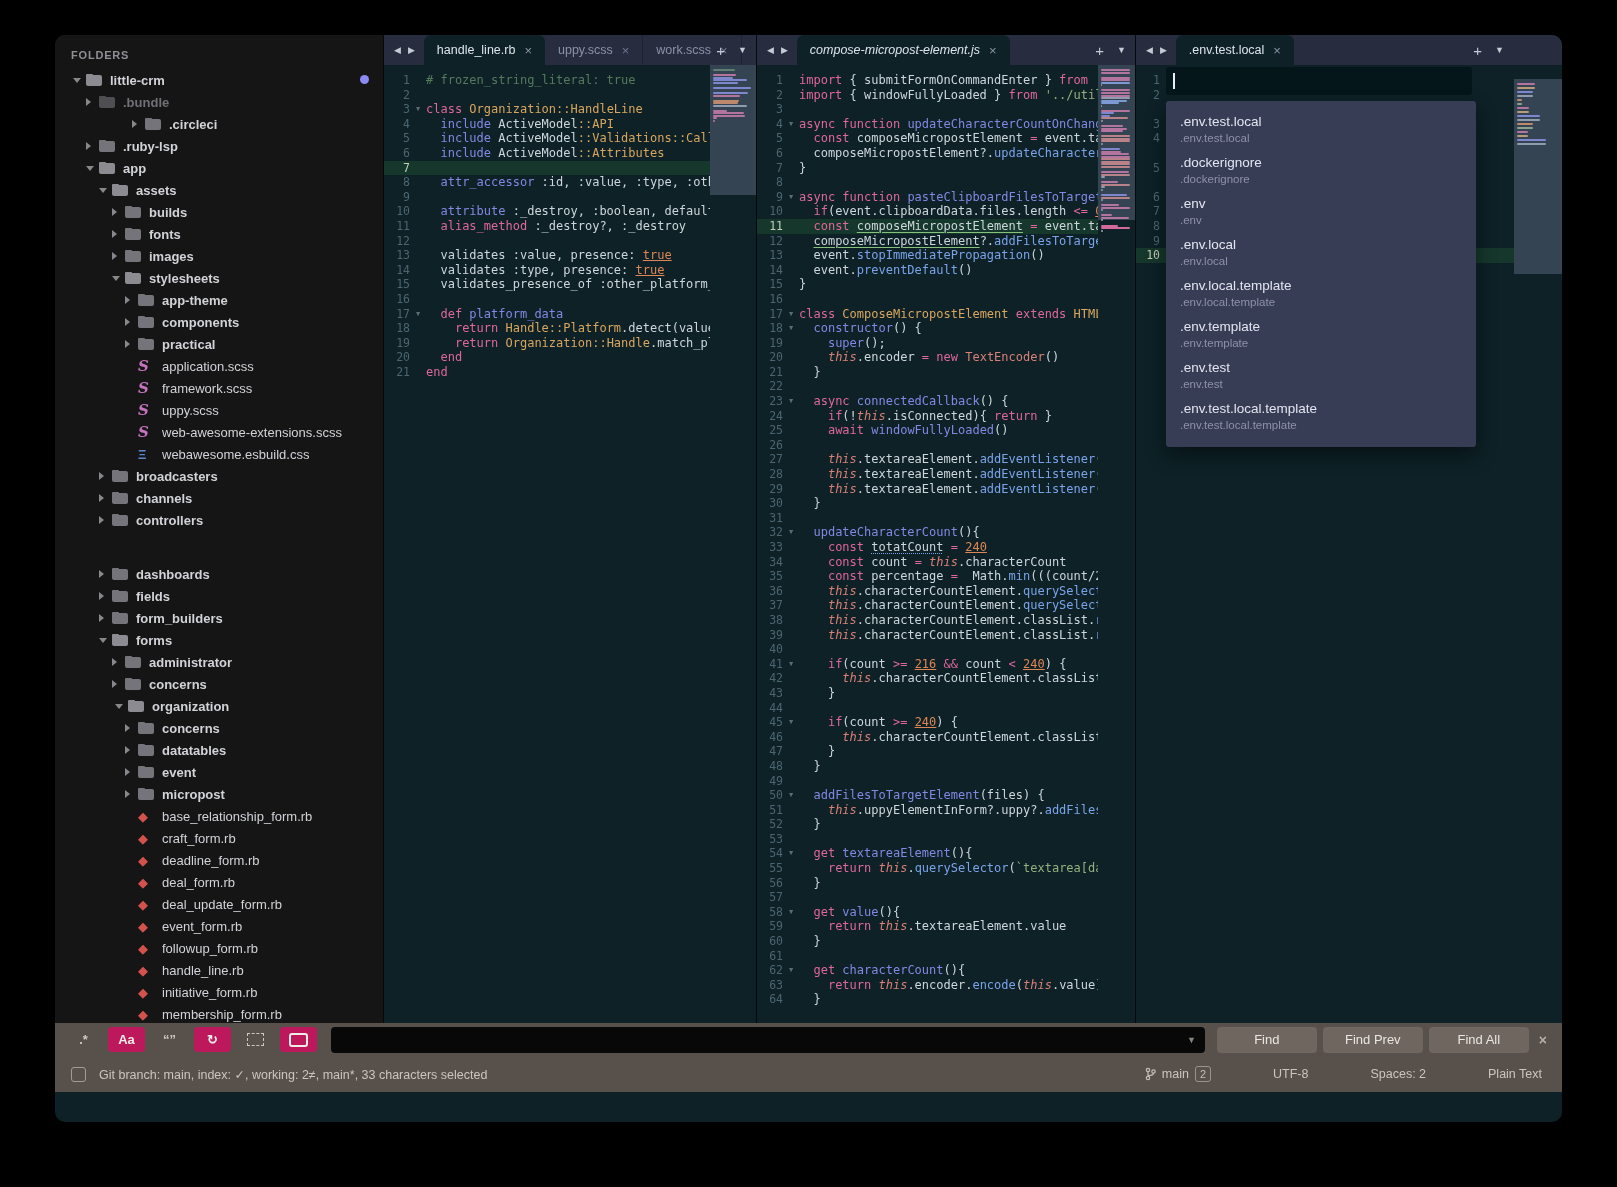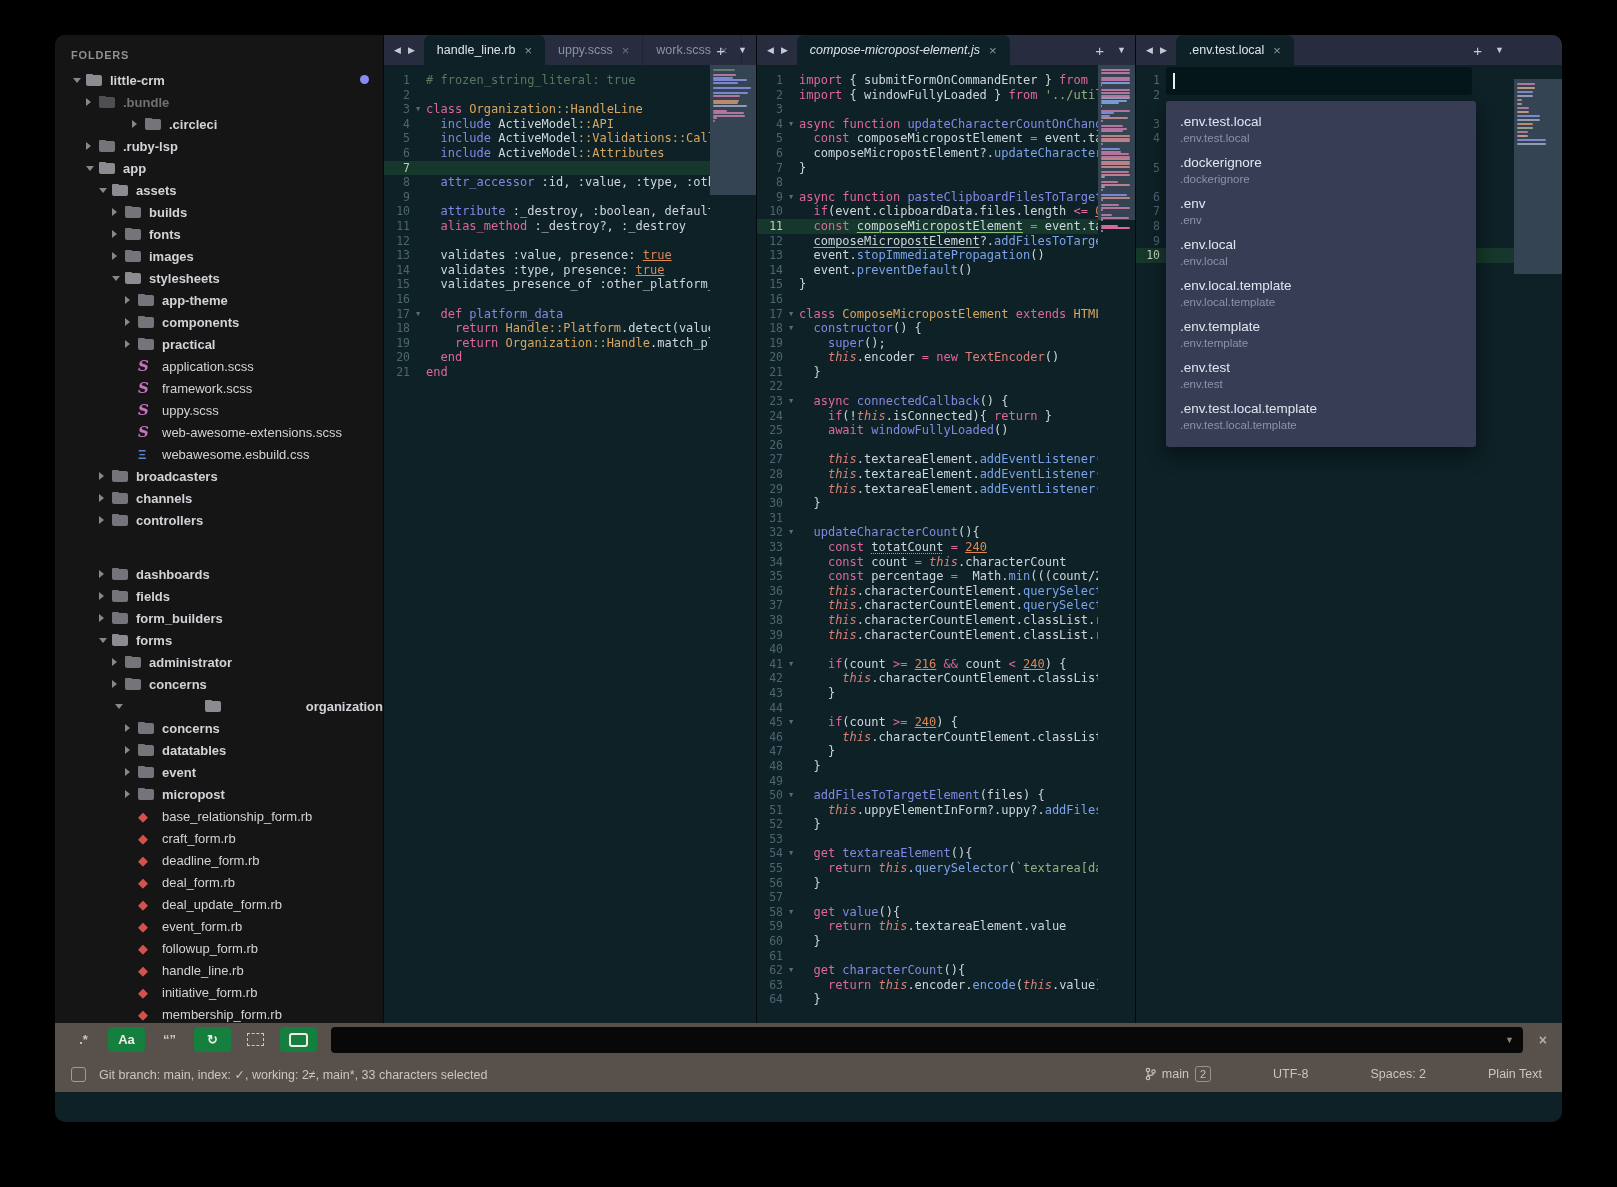--- a/index.html
+++ b/index.html
@@ -84,21 +84,21 @@
   .p3-hl{position:absolute;left:0;right:48px;height:14.6px;background:#16372b;z-index:0;}
   .p3-input{position:absolute;left:30px;top:2px;width:306px;height:28px;background:#05161b;border-radius:3px;z-index:1;}
   .caret{position:absolute;left:7px;top:6px;width:2px;height:16px;background:#e8f0f2;}
   .popup{position:absolute;left:30px;top:36px;width:310px;background:#383d56;border-radius:3px;padding:8px 0 10px;z-index:2;box-shadow:0 8px 20px rgba(0,0,0,.45);}
   .pp-item{padding:5px 14px 6px;}
   .pp-title{color:#e2e5f0;font-size:13.5px;}
   .pp-sub{color:#8d92a9;font-size:11.5px;margin-top:3px;}
   
   .findbar{height:33px;background:#57504b;display:flex;align-items:center;padding:0 10px 0 10px;flex:none;}
   .ftoggle{height:25px;min-width:27px;display:flex;align-items:center;justify-content:center;border-radius:4px;color:#cfc8c1;font-size:13px;font-weight:bold;padding:0 5px;margin-right:6px;}
-  .ftoggle.active{background:#15803d;color:#efece8;}
+  .ftoggle.active{background:#be185d;color:#efece8;}
   .fbox{width:15px;height:11px;border:1px dashed #cfc8c1;}
   .fbox.solid{border:2px solid #efece8;border-radius:3px;width:15px;height:10px;}
   .finput{flex:1;height:26px;background:#080808;border-radius:4px;position:relative;margin:0 6px 0 8px;}
   .finput .dd{position:absolute;right:9px;top:8px;color:#8c857e;font-size:9px;}
   .fbtn{width:100px;height:26px;background:#6e665f;border-radius:4px;color:#eae6e1;font-size:13px;display:flex;align-items:center;justify-content:center;margin-left:6px;}
   .fclose{color:#b5aea7;font-size:14px;margin:0 5px 0 10px;font-weight:bold;}
   
   .statusbar{height:36px;background:#57504b;display:flex;align-items:center;padding:0 20px 0 16px;color:#ccc5be;font-size:12.5px;flex:none;}
   .st-icon{width:13px;height:13px;border:1.5px solid #a39c95;border-radius:3px;margin-right:13px;flex:none;}
   .st-left{flex:1;white-space:nowrap;overflow:hidden;}
@@ -247,21 +247,21 @@
           <div class="trow" style="padding-left: 57px;">
             <span class="chev right"></span>
             <span class="ticon folder"></span>
             <span class="tlabel bold">administrator</span>
           </div>
           <div class="trow" style="padding-left: 57px;">
             <span class="chev right"></span>
             <span class="ticon folder"></span>
             <span class="tlabel bold">concerns</span>
           </div>
-          <div class="trow" style="padding-left: 60px; justify-content: space-between;">
+          <div class="trow" style="padding-left: 60px;">
             <span class="chev down"></span>
             <span class="ticon folder-open"></span>
             <span class="tlabel bold">organization</span>
           </div>
           <div class="trow" style="padding-left: 70px;">
             <span class="chev right"></span>
             <span class="ticon folder"></span>
             <span class="tlabel bold">concerns</span>
           </div>
           <div class="trow" style="padding-left: 70px;">
@@ -656,20 +656,25 @@
         <div class="ftoggle">
           <span class="fbox"></span>
         </div>
         <div class="ftoggle active">
           <span class="fbox solid"></span>
         </div>
       </div>
     <div class="finput">
       <span class="dd">▼</span>
     </div>
+    <div class="fbuttons" style="display:flex;align-items:center;">
+        <div class="fbtn">Find</div>
+        <div class="fbtn">Find Prev</div>
+        <div class="fbtn">Find All</div>
+      </div>
     <span class="fclose">×</span>
   </div>
 
   <div class="statusbar">
     <span class="st-icon"></span>
     <span class="st-left">Git branch: main, index: ✓, working: 2≠, main*, 33 characters selected</span>
     <div class="st-right">
       <span class="st-item st-branch">
         <svg width="11" height="14" viewBox="0 0 11 14">
             <g stroke="#c5beb7" stroke-width="1.2" fill="none">

